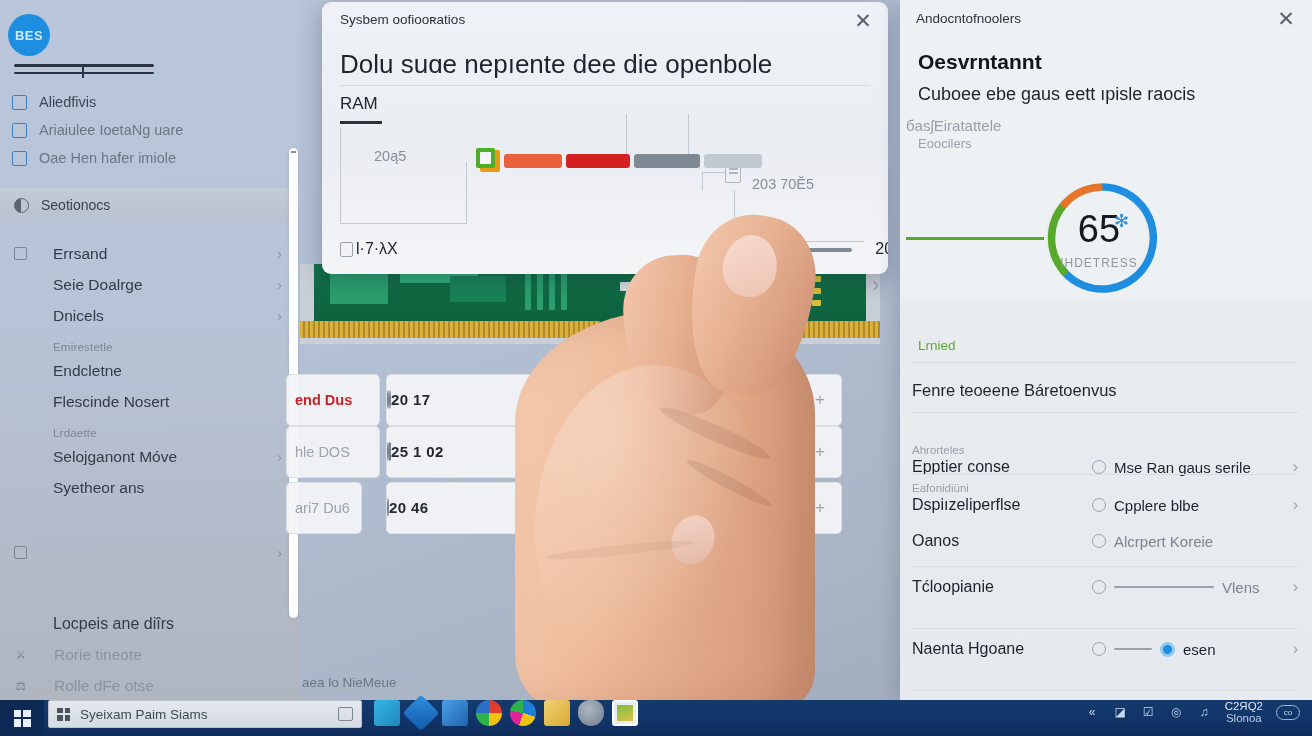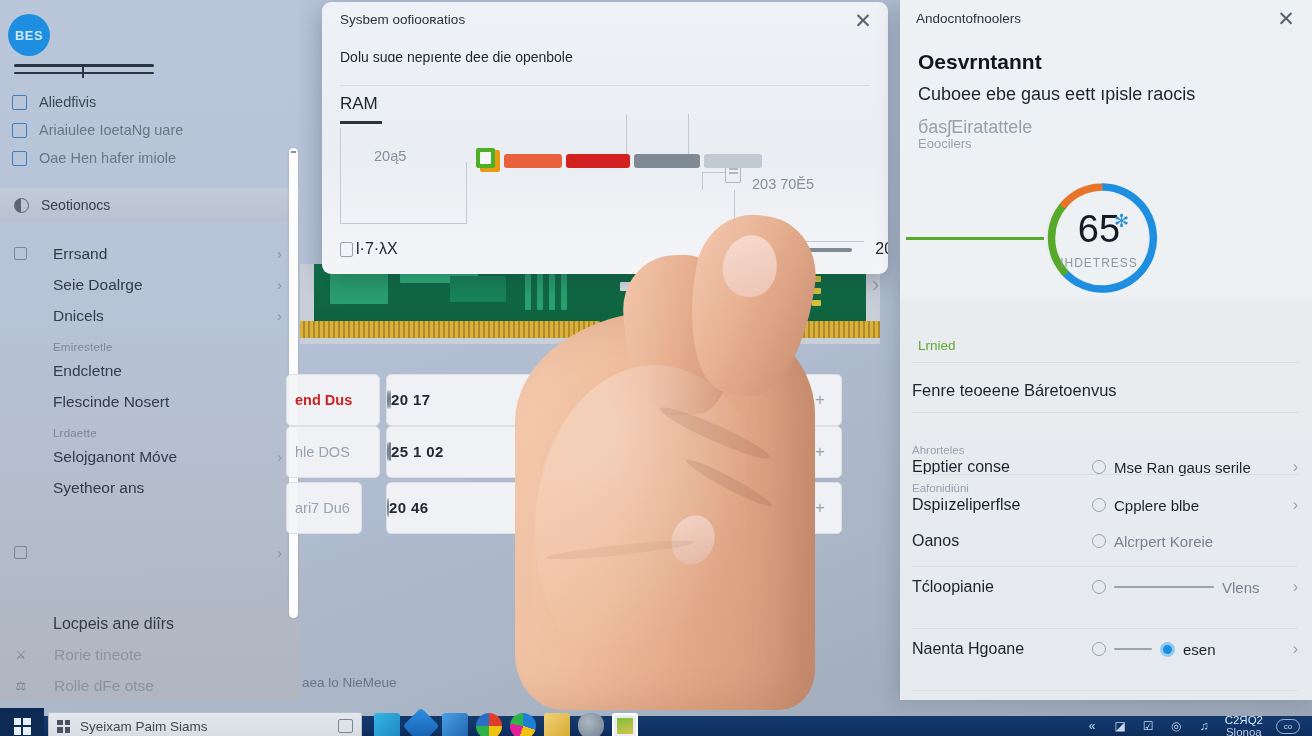--- a/index.html
+++ b/index.html
@@ -110,21 +110,21 @@
 
   
   #dialog {
     position:absolute; left:322px; top:2px; width:566px; height:272px;
     background:linear-gradient(180deg,#eef1f5 0%,#eaedf2 55%,#f4f5f7 100%);
     border-radius:9px; box-shadow:0 6px 26px rgba(20,30,45,.30);
     overflow:hidden;
   }
   #dialog .dlg-title { position:absolute; left:18px; top:10px; font-size:13.5px; color:#2b333d; }
   #dialog .dlg-close { position:absolute; right:13px; top:8px; width:24px;height:24px; color:#59626e; font-size:21px; line-height:22px; text-align:center; }
-  #dialog .dlg-head { position:absolute; left:18px; top:47px; font-size:14px; color:#1d242c; }
+  #dialog .dlg-head { position:absolute; left:18px; top:47px; font-size:26px; color:#1d242c; }
   #dialog .dlg-rule { position:absolute; left:18px; right:18px; top:83px; height:1px; background:#d7dbe1; }
   #dialog .dlg-sec { position:absolute; left:18px; top:92px; font-size:17px; color:#20272f; }
   #dialog .dlg-sec-ul { position:absolute; left:18px; top:119px; width:42px; height:3px; background:#2b333d; }
 
   #dlg-chart { position:absolute; left:18px; top:126px; right:12px; height:105px; }
   .gx { position:absolute; background:#c3c9d1; }
   .seg { position:absolute; height:14px; border-radius:3px; top:26px; }
   .seg-icon {
     position:absolute; left:140px; top:22px; width:20px; height:22px;
     background:#e79a14; border-radius:2px;
@@ -144,21 +144,21 @@
   #right {
     position:absolute; right:0; top:0; width:412px; height:700px;
     background:linear-gradient(180deg,#eef1f4 0%,#eef1f3 42%,#e9ecef 43%,#e6e9ed 100%);
     box-shadow:-4px 0 18px rgba(25,35,50,.17);
     overflow:hidden;
   }
   #right .rp-title { position:absolute; left:16px; top:11px; font-size:13.5px; color:#2b333d; }
   #right .rp-close { position:absolute; right:14px; top:8px; width:24px;height:24px; color:#59626e; font-size:21px; line-height:22px;text-align:center;}
   #right .rp-h1 { position:absolute; left:18px; top:50px; font-size:21px; font-weight:bold; color:#11161c; }
   #right .rp-h2 { position:absolute; left:18px; top:84px; font-size:18px; color:#1c232b; }
-  #right .rp-sub1 { position:absolute; left:18px; top:117px; font-size:18px; color:#97a0ab; }
+  #right .rp-sub1 { position:absolute; left:6px; top:117px; font-size:15px; color:#97a0ab; }
   #right .rp-sub2 { position:absolute; left:18px; top:136px; font-size:13px; color:#98a1ac; }
 
   #gauge { position:absolute; left:1040px; top:172px; width:132px;height:132px; }
   #gauge .ctr-val { position:absolute; left:0; right:14px; top:36px; text-align:center; font-size:38px; color:#121a24; font-weight:500; }
   #gauge .ctr-ast { position:absolute; left:74px; top:38px; font-size:18px; color:#2c8fd6; }
   #gauge .ctr-lbl { position:absolute; left:0; right:14px; top:84px; text-align:center; font-size:12px; color:#8d96a1; letter-spacing:1px; }
   #gauge-line { position:absolute; left:906px; top:237px; width:138px; height:3px; background:#56a929; }
 
   #right .rp-ok { position:absolute; left:18px; top:338px; font-size:13.5px; color:#5fa832; }
   .rp-rule { position:absolute; left:12px; right:14px; height:1px; background:#d9dde2; }
@@ -206,23 +206,23 @@
     position:absolute; left:30px; top:150px; width:240px;height:330px;
     background:radial-gradient(ellipse at 30% 20%, rgba(255,255,255,.30), rgba(255,255,255,0) 62%);
     border-radius:50%;
   }
   #hand .crease {
     position:absolute; background:rgba(170,115,88,.30); border-radius:50%;
   }
 
   
   #taskbar {
-    position:absolute; left:0; bottom:0; width:1312px; height:20px;
+    position:absolute; left:0; bottom:0; width:1312px; height:36px;
     background:linear-gradient(180deg,#143a6b 0%, #11356a 50%, #0e2c59 100%);
-    display:flex; align-items:center;
+    display:flex; align-items:flex-start;
   }
   #start {
     width:44px;height:36px;display:flex;align-items:center;justify-content:center;
     background:#0d2a55;
   }
   .winlogo { width:17px;height:17px; display:grid; grid-template-columns:1fr 1fr; grid-template-rows:1fr 1fr; gap:2px; }
   .winlogo i { background:#e8f1fb; display:block; }
   #tb-search {
     width:314px;height:28px;margin-left:4px;
     background:linear-gradient(180deg,#e4e8ee,#d6dbe3);

